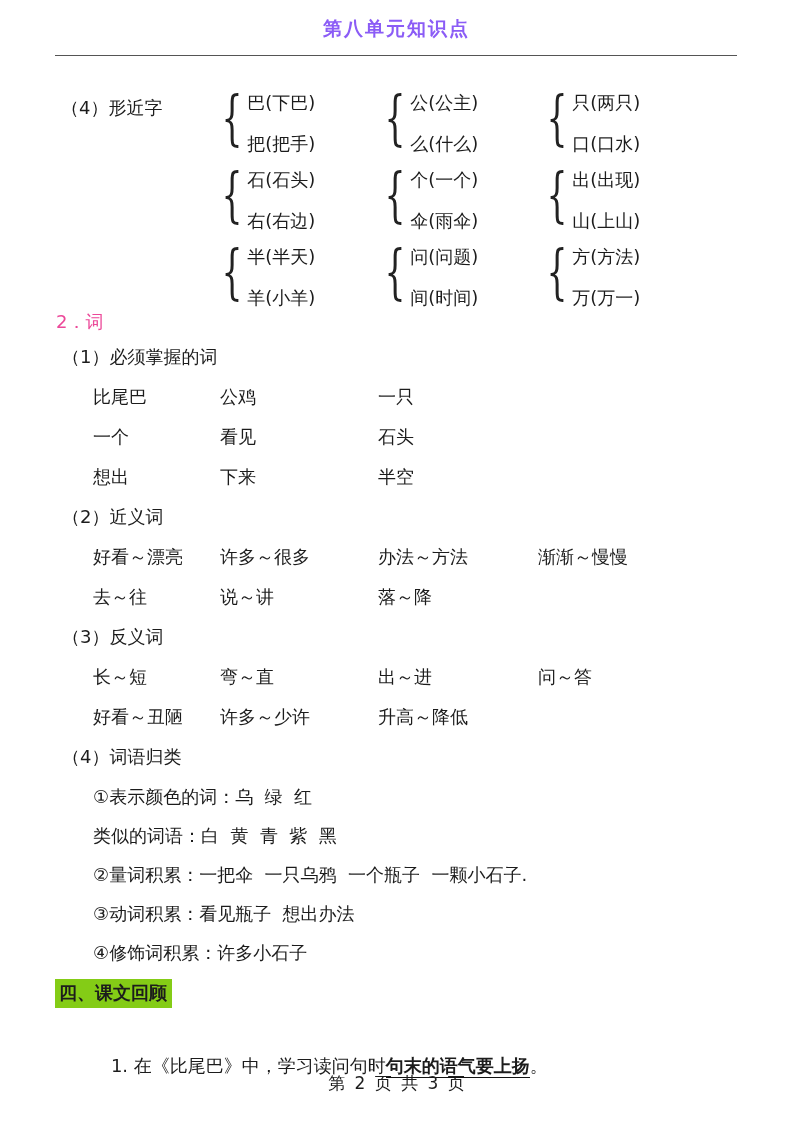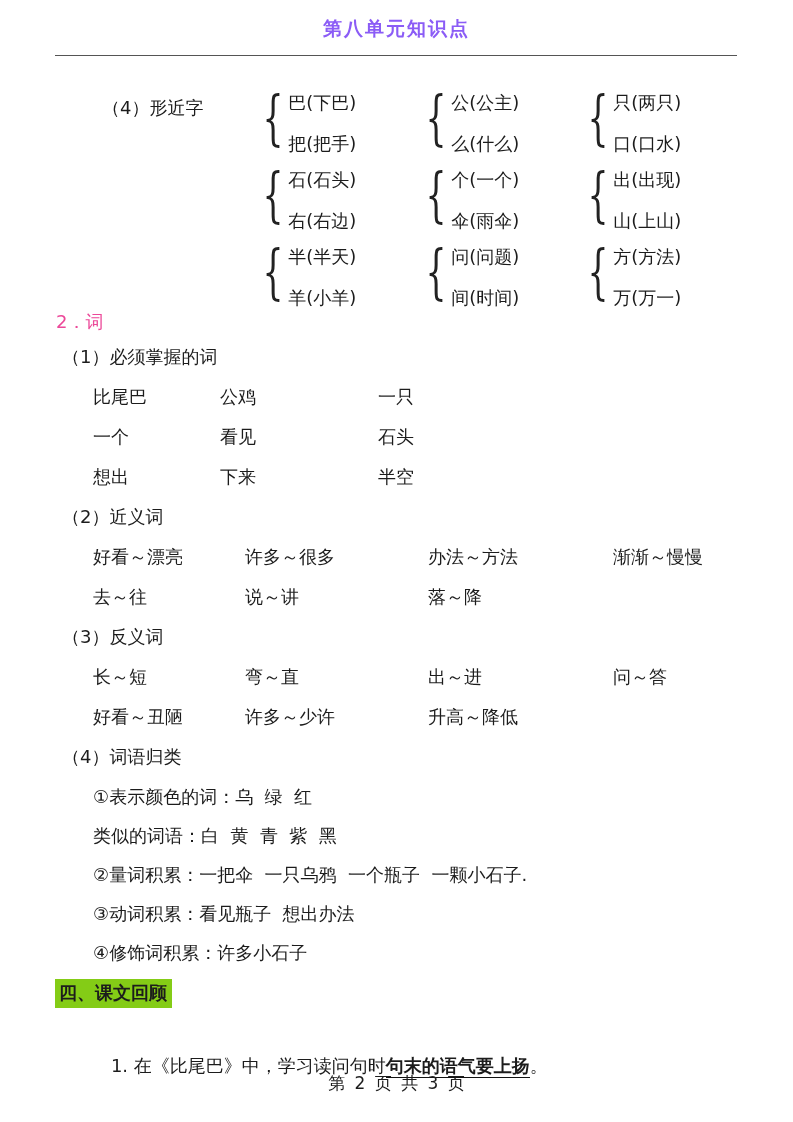--- a/index.html
+++ b/index.html
@@ -25,21 +25,21 @@
     letter-spacing: 2px;
     color: #8b5cf6;
   }
   .head-rule {
     border: none;
     border-top: 1.6px solid #555;
     margin: 13px 56px 0 55px;
   }
 
   
-  .xjz { margin-top: 20px; padding-left: 41px; }
+  .xjz { margin-top: 20px; }
   .xjz-row {
     position: relative;
     display: grid;
     grid-template-columns: 163px 162px auto;
     margin-left: 213px;
     height: 64px;
     margin-bottom: 13px;
     align-items: center;
   }
   .xjz-label {
@@ -67,21 +67,21 @@
   
   .ci-heading {
     margin: 12px 0 0 56px;
     color: #ec4899;
     line-height: 30px;
     white-space: pre-wrap;
   }
   .sub-label { margin-left: 62px; line-height: 40px; white-space: pre-wrap; }
   .wgrid { margin-left: 93px; display: grid; line-height: 40px; }
   .wgrid.cols3 { grid-template-columns: 127px 158px auto; }
-  .wgrid.cols4 { grid-template-columns: 127px 158px 160px auto; gap: 25px; }
+  .wgrid.cols4 { grid-template-columns: 127px 158px 160px auto; }
   .wcell { white-space: pre-wrap; }
   .cls-line { margin-left: 93px; line-height: 39px; white-space: pre-wrap; }
 
   
   .review-heading {
     display: inline-block;
     margin: 7px 0 0 55px;
     padding: 2px 5px 3px 4px;
     background: #84cc16;
     font-weight: bold;

